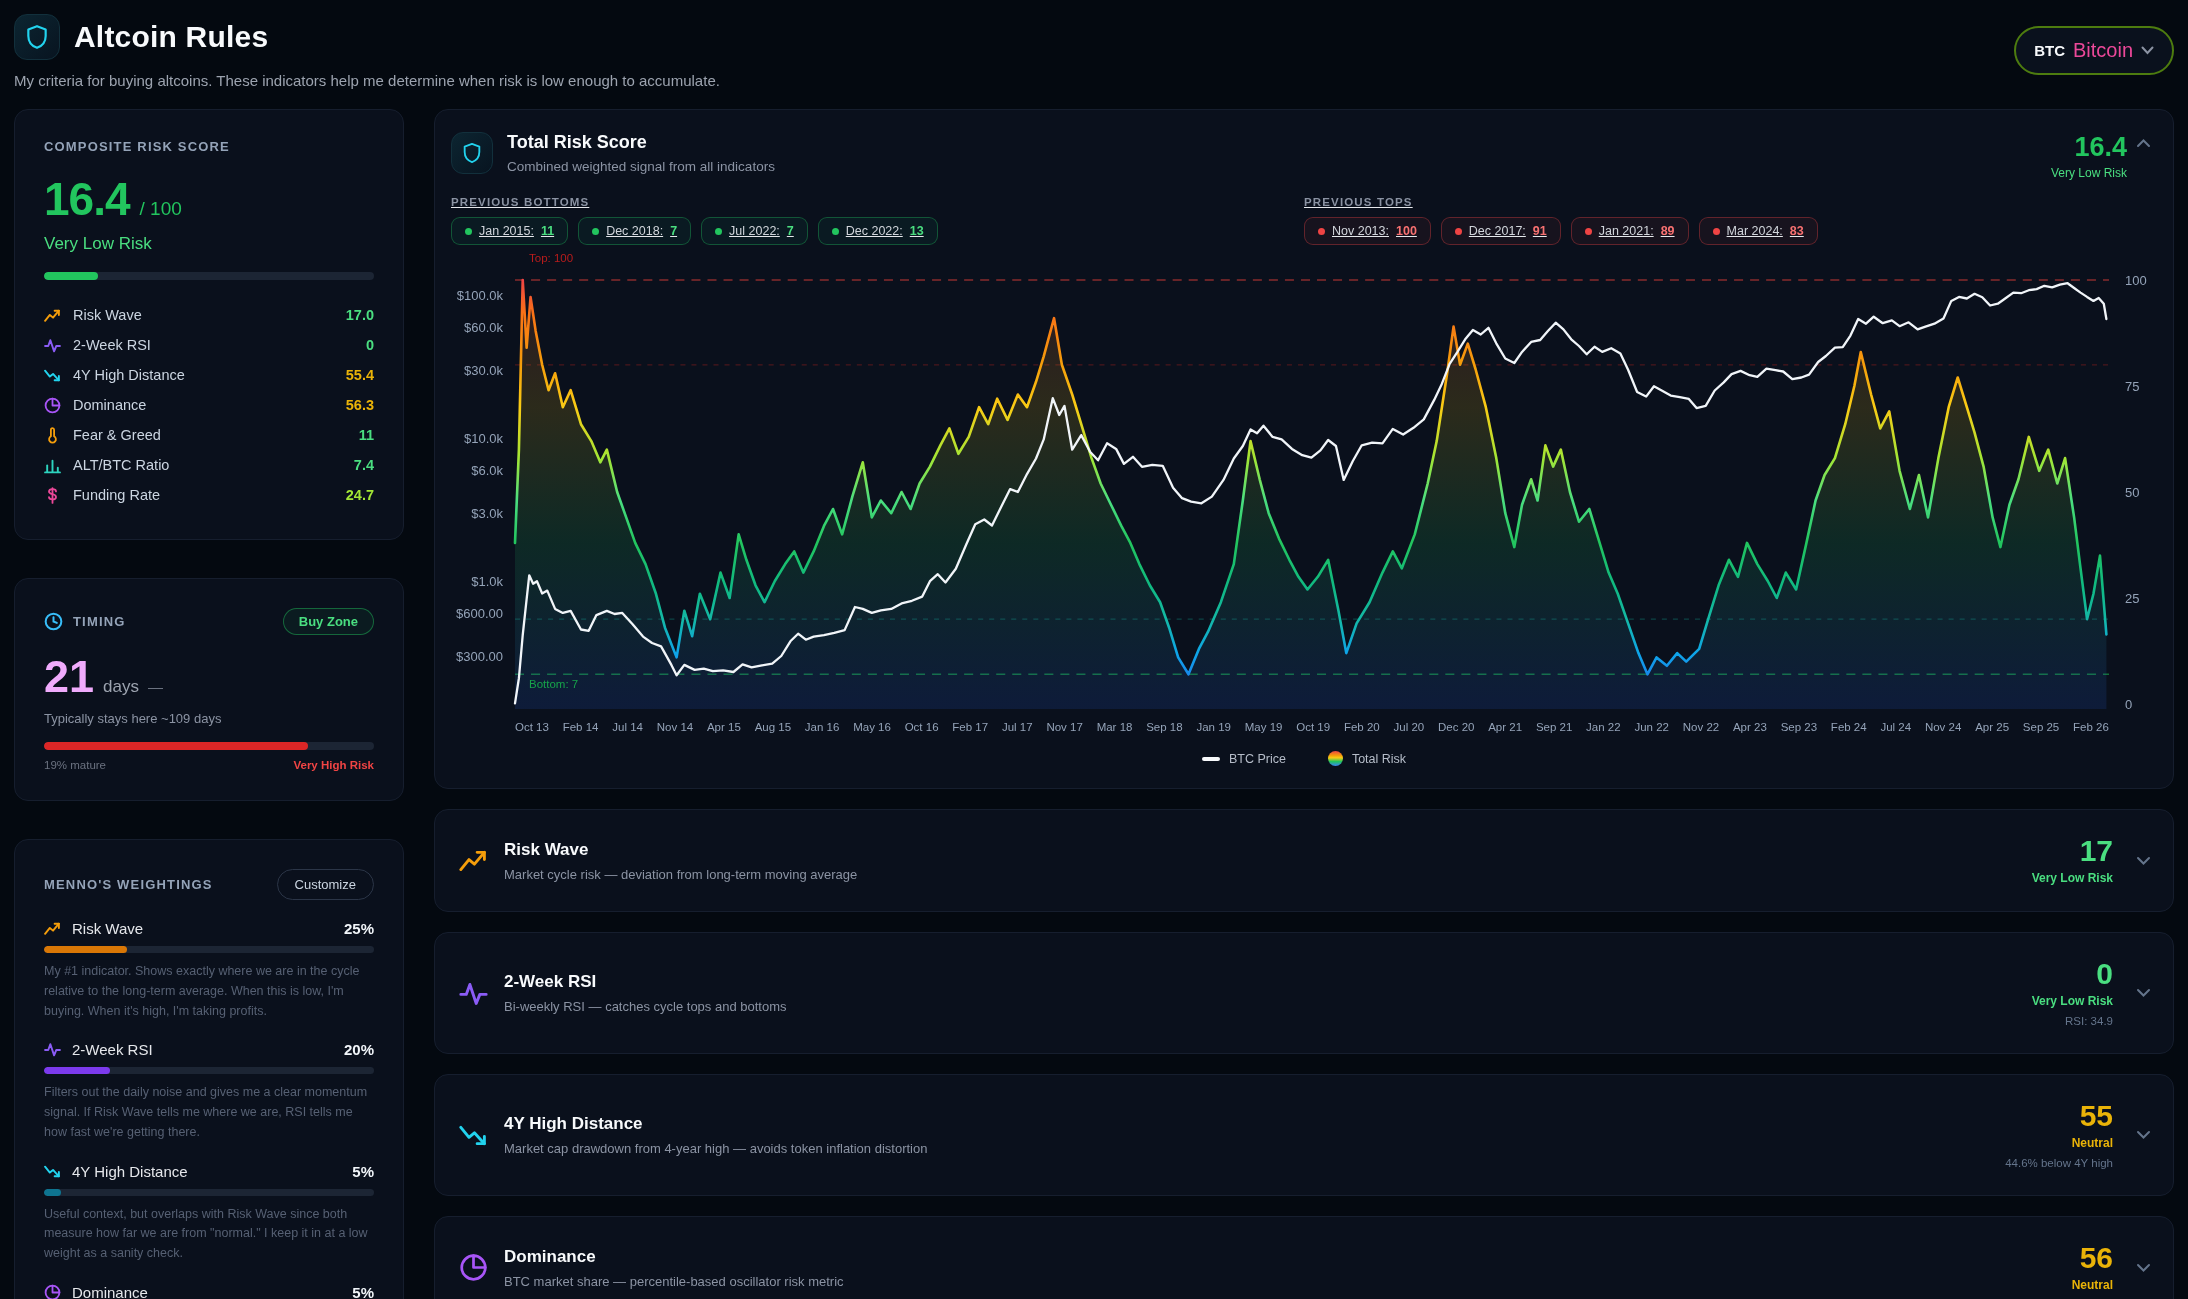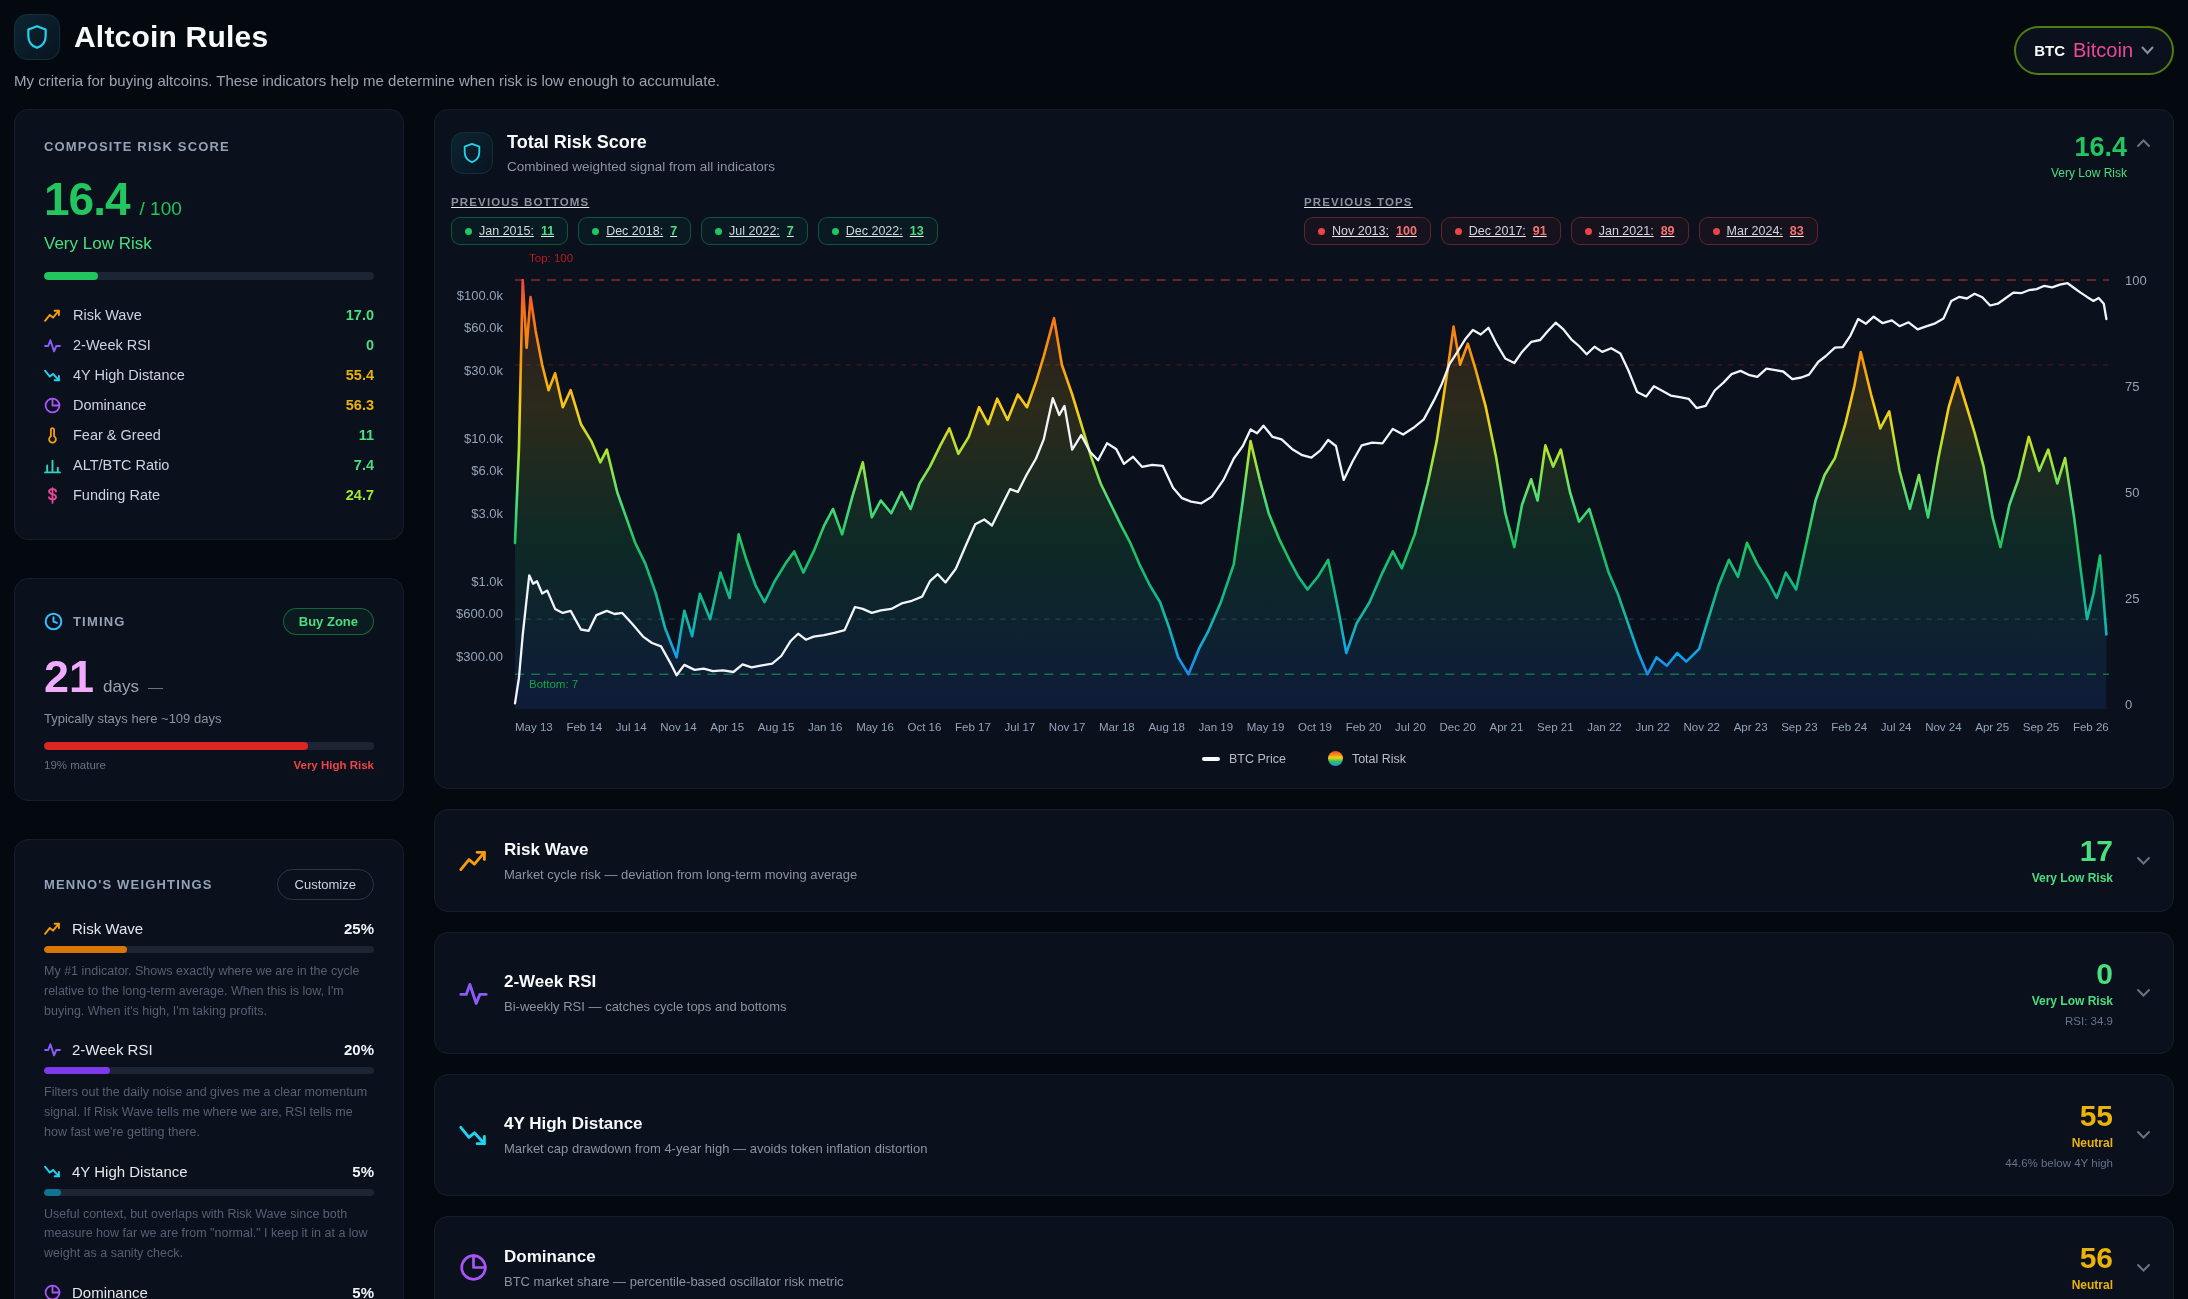--- a/index.html
+++ b/index.html
@@ -474,34 +474,34 @@
             <line x1="0" x2="1590" y1="19.0" y2="19.0" class="refline ref-red-strong"></line>
               <line x1="0" x2="1590" y1="103.8" y2="103.8" class="refline ref-red-faint"></line>
               <line x1="0" x2="1590" y1="358.2" y2="358.2" class="refline ref-teal-faint"></line>
               <line x1="0" x2="1590" y1="413.3" y2="413.3" class="refline ref-green-strong"></line>
               <path id="risk-fill" d="M0.0,448 L0.0,281.9 L3.9,188.6 L7.7,19.0 L11.6,86.8 L15.5,36.0 L20.6,69.9 L27.1,103.8 L33.5,129.2 L40.0,112.3 L47.7,146.2 L55.5,129.2 L65.8,163.2 L76.1,180.1 L85.1,201.3 L91.6,188.6 L101.9,231.0 L110.9,256.4 L119.9,281.9 L130.2,303.1 L140.6,332.8 L149.6,366.7 L161.2,396.4 L168.9,349.7 L176.7,375.2 L184.4,332.8 L194.7,358.2 L205.0,311.6 L214.1,337.0 L223.1,273.4 L230.8,298.8 L239.9,324.3 L248.9,341.2 L259.2,320.0 L269.5,303.1 L278.5,290.4 L287.6,311.6 L297.9,290.4 L308.2,264.9 L317.2,248.0 L326.3,273.4 L336.6,235.2 L346.9,201.3 L355.9,256.4 L364.9,239.5 L375.3,252.2 L385.6,231.0 L394.6,248.0 L403.6,222.5 L413.9,205.6 L424.3,184.4 L433.3,167.4 L442.3,192.8 L452.6,175.9 L462.9,146.2 L472.0,163.2 L481.0,137.7 L491.3,158.9 L501.6,133.5 L510.7,146.2 L519.7,120.8 L527.4,95.3 L537.7,57.2 L545.5,103.8 L555.8,133.5 L566.1,167.4 L575.1,197.1 L584.2,222.5 L594.5,243.7 L604.8,264.9 L613.8,281.9 L622.8,303.1 L633.2,324.3 L643.5,341.2 L652.5,366.7 L661.5,396.4 L671.8,413.3 L682.2,387.9 L691.2,370.9 L704.1,341.2 L717.0,303.1 L726.0,239.5 L733.7,180.1 L742.8,218.3 L751.8,252.2 L762.1,277.6 L772.4,298.8 L781.5,315.8 L790.5,328.5 L800.8,315.8 L811.1,298.8 L821.4,349.7 L829.2,392.1 L839.5,362.4 L852.4,341.2 L865.3,311.6 L875.6,290.4 L884.6,307.3 L897.5,273.4 L910.4,222.5 L919.4,180.1 L929.8,112.3 L936.2,65.6 L942.7,103.8 L950.4,82.6 L958.1,108.0 L968.4,146.2 L978.8,197.1 L987.8,252.2 L996.8,286.1 L1004.5,243.7 L1013.6,218.3 L1020.0,239.5 L1027.8,184.4 L1035.5,205.6 L1043.2,188.6 L1052.3,231.0 L1061.3,260.7 L1071.6,248.0 L1081.9,281.9 L1090.9,311.6 L1100.0,332.8 L1110.3,362.4 L1120.6,392.1 L1129.6,413.3 L1138.7,396.4 L1149.0,404.8 L1159.3,392.1 L1168.3,400.6 L1181.2,387.9 L1190.2,358.2 L1200.6,324.3 L1210.9,298.8 L1219.9,315.8 L1228.9,281.9 L1239.2,303.1 L1249.6,320.0 L1258.6,337.0 L1267.6,311.6 L1277.9,328.5 L1288.2,281.9 L1297.3,239.5 L1306.3,214.0 L1316.6,197.1 L1326.9,163.2 L1336.0,125.0 L1342.4,91.1 L1352.7,133.5 L1361.8,167.4 L1370.8,150.4 L1381.1,209.8 L1391.4,248.0 L1400.4,214.0 L1409.5,256.4 L1419.8,197.1 L1430.1,146.2 L1439.1,116.5 L1448.2,146.2 L1455.9,171.6 L1464.9,205.6 L1473.9,256.4 L1481.7,286.1 L1490.7,243.7 L1499.7,218.3 L1510.0,175.9 L1520.4,209.8 L1529.4,188.6 L1538.4,222.5 L1546.2,197.1 L1555.2,256.4 L1561.6,307.3 L1568.1,358.2 L1574.5,332.8 L1581.0,294.6 L1587.4,373.5 L1587.4,448 Z"></path>
             <polyline id="risk-line" points="0.0,281.9 3.9,188.6 7.7,19.0 11.6,86.8 15.5,36.0 20.6,69.9 27.1,103.8 33.5,129.2 40.0,112.3 47.7,146.2 55.5,129.2 65.8,163.2 76.1,180.1 85.1,201.3 91.6,188.6 101.9,231.0 110.9,256.4 119.9,281.9 130.2,303.1 140.6,332.8 149.6,366.7 161.2,396.4 168.9,349.7 176.7,375.2 184.4,332.8 194.7,358.2 205.0,311.6 214.1,337.0 223.1,273.4 230.8,298.8 239.9,324.3 248.9,341.2 259.2,320.0 269.5,303.1 278.5,290.4 287.6,311.6 297.9,290.4 308.2,264.9 317.2,248.0 326.3,273.4 336.6,235.2 346.9,201.3 355.9,256.4 364.9,239.5 375.3,252.2 385.6,231.0 394.6,248.0 403.6,222.5 413.9,205.6 424.3,184.4 433.3,167.4 442.3,192.8 452.6,175.9 462.9,146.2 472.0,163.2 481.0,137.7 491.3,158.9 501.6,133.5 510.7,146.2 519.7,120.8 527.4,95.3 537.7,57.2 545.5,103.8 555.8,133.5 566.1,167.4 575.1,197.1 584.2,222.5 594.5,243.7 604.8,264.9 613.8,281.9 622.8,303.1 633.2,324.3 643.5,341.2 652.5,366.7 661.5,396.4 671.8,413.3 682.2,387.9 691.2,370.9 704.1,341.2 717.0,303.1 726.0,239.5 733.7,180.1 742.8,218.3 751.8,252.2 762.1,277.6 772.4,298.8 781.5,315.8 790.5,328.5 800.8,315.8 811.1,298.8 821.4,349.7 829.2,392.1 839.5,362.4 852.4,341.2 865.3,311.6 875.6,290.4 884.6,307.3 897.5,273.4 910.4,222.5 919.4,180.1 929.8,112.3 936.2,65.6 942.7,103.8 950.4,82.6 958.1,108.0 968.4,146.2 978.8,197.1 987.8,252.2 996.8,286.1 1004.5,243.7 1013.6,218.3 1020.0,239.5 1027.8,184.4 1035.5,205.6 1043.2,188.6 1052.3,231.0 1061.3,260.7 1071.6,248.0 1081.9,281.9 1090.9,311.6 1100.0,332.8 1110.3,362.4 1120.6,392.1 1129.6,413.3 1138.7,396.4 1149.0,404.8 1159.3,392.1 1168.3,400.6 1181.2,387.9 1190.2,358.2 1200.6,324.3 1210.9,298.8 1219.9,315.8 1228.9,281.9 1239.2,303.1 1249.6,320.0 1258.6,337.0 1267.6,311.6 1277.9,328.5 1288.2,281.9 1297.3,239.5 1306.3,214.0 1316.6,197.1 1326.9,163.2 1336.0,125.0 1342.4,91.1 1352.7,133.5 1361.8,167.4 1370.8,150.4 1381.1,209.8 1391.4,248.0 1400.4,214.0 1409.5,256.4 1419.8,197.1 1430.1,146.2 1439.1,116.5 1448.2,146.2 1455.9,171.6 1464.9,205.6 1473.9,256.4 1481.7,286.1 1490.7,243.7 1499.7,218.3 1510.0,175.9 1520.4,209.8 1529.4,188.6 1538.4,222.5 1546.2,197.1 1555.2,256.4 1561.6,307.3 1568.1,358.2 1574.5,332.8 1581.0,294.6 1587.4,373.5"></polyline>
             <polyline id="btc-line" points="0.0,442.4 3.9,417.2 7.7,374.1 11.6,338.1 14.2,314.3 18.1,322.7 21.9,320.2 27.1,332.5 32.2,329.6 40.0,347.9 47.7,351.9 55.5,349.9 65.8,368.5 73.5,369.8 81.2,354.1 91.6,349.9 99.3,353.0 107.0,351.9 117.3,363.3 127.7,375.6 136.7,382.0 145.7,385.4 156.0,403.9 161.2,414.3 168.9,403.9 179.2,408.9 188.3,407.6 197.3,410.2 207.6,409.4 217.9,411.0 227.0,403.4 236.0,406.4 246.3,404.4 256.6,402.7 265.6,395.0 274.7,380.3 282.4,372.7 290.1,378.7 297.9,375.6 308.2,374.1 318.5,371.9 328.8,369.1 339.1,346.0 346.9,347.9 355.9,351.9 364.9,349.4 375.3,347.9 385.6,342.4 395.9,339.8 406.2,335.6 413.9,320.2 421.7,313.2 429.4,321.5 439.7,307.8 450.0,283.7 459.1,263.3 468.1,258.5 475.8,264.5 484.9,246.0 493.9,228.1 501.6,231.0 510.7,213.1 519.7,197.5 527.4,178.4 536.4,137.2 542.9,154.0 548.1,144.9 555.8,188.7 564.8,174.1 573.8,191.0 581.6,199.3 590.6,182.3 599.6,187.9 607.4,202.9 616.4,195.8 625.4,205.8 635.7,203.9 646.1,204.8 656.4,226.7 665.4,237.2 674.4,240.6 684.7,242.3 695.1,235.6 706.7,218.9 717.0,197.5 726.0,185.0 733.7,168.4 740.2,172.3 746.6,164.7 755.7,175.9 764.7,178.4 775.0,187.9 785.3,194.2 794.4,196.7 803.4,189.4 811.1,179.0 818.9,185.0 826.6,218.9 835.6,200.2 844.6,184.3 855.0,181.6 865.3,182.3 875.6,167.9 885.9,173.5 896.2,166.8 906.5,158.4 916.9,138.9 924.6,122.7 932.3,102.9 940.1,90.9 947.8,78.3 955.5,68.9 963.3,73.5 971.0,66.8 978.8,82.3 987.8,97.5 996.8,102.0 1004.5,90.9 1013.6,80.9 1022.6,79.0 1030.3,70.0 1038.1,61.7 1045.8,68.4 1053.6,78.3 1061.3,85.0 1069.0,93.3 1076.8,85.7 1084.5,90.9 1093.5,87.2 1102.6,92.5 1110.3,108.8 1119.3,131.0 1128.3,135.6 1136.1,125.3 1143.8,129.5 1152.8,134.6 1161.9,136.2 1170.9,137.9 1178.6,147.1 1187.7,144.9 1196.7,129.5 1205.7,121.4 1213.5,113.1 1222.5,109.9 1231.5,114.2 1239.2,115.8 1248.3,107.6 1257.3,109.2 1265.0,110.5 1274.1,118.2 1283.1,116.5 1290.8,113.6 1299.9,101.0 1307.6,95.0 1316.6,86.7 1324.4,86.2 1332.1,74.6 1339.8,58.0 1347.6,62.7 1355.3,55.7 1364.3,62.2 1373.4,59.4 1381.1,65.2 1390.1,61.3 1399.1,68.4 1406.9,65.7 1415.9,62.7 1424.9,57.5 1432.7,39.9 1440.4,35.9 1448.2,37.5 1455.9,32.8 1463.6,36.2 1471.4,44.5 1479.1,42.7 1486.8,37.2 1494.6,31.6 1502.3,32.2 1510.0,29.2 1517.8,28.1 1525.5,24.8 1533.3,26.4 1541.0,23.7 1548.7,22.2 1555.2,27.0 1561.6,31.6 1568.1,35.9 1574.5,39.9 1579.7,36.9 1584.8,42.7 1587.4,58.0"></polyline>
           </svg>
         </div>
         <div class="x-axis" id="x-axis">
-            <span>May 13</span>
+            <span>Oct 13</span>
             <span>Feb 14</span>
             <span>Jul 14</span>
             <span>Nov 14</span>
             <span>Apr 15</span>
             <span>Aug 15</span>
             <span>Jan 16</span>
             <span>May 16</span>
             <span>Oct 16</span>
             <span>Feb 17</span>
             <span>Jul 17</span>
             <span>Nov 17</span>
             <span>Mar 18</span>
-            <span>Aug 18</span>
+            <span>Sep 18</span>
             <span>Jan 19</span>
             <span>May 19</span>
             <span>Oct 19</span>
             <span>Feb 20</span>
             <span>Jul 20</span>
             <span>Dec 20</span>
             <span>Apr 21</span>
             <span>Sep 21</span>
             <span>Jan 22</span>
             <span>Jun 22</span>

